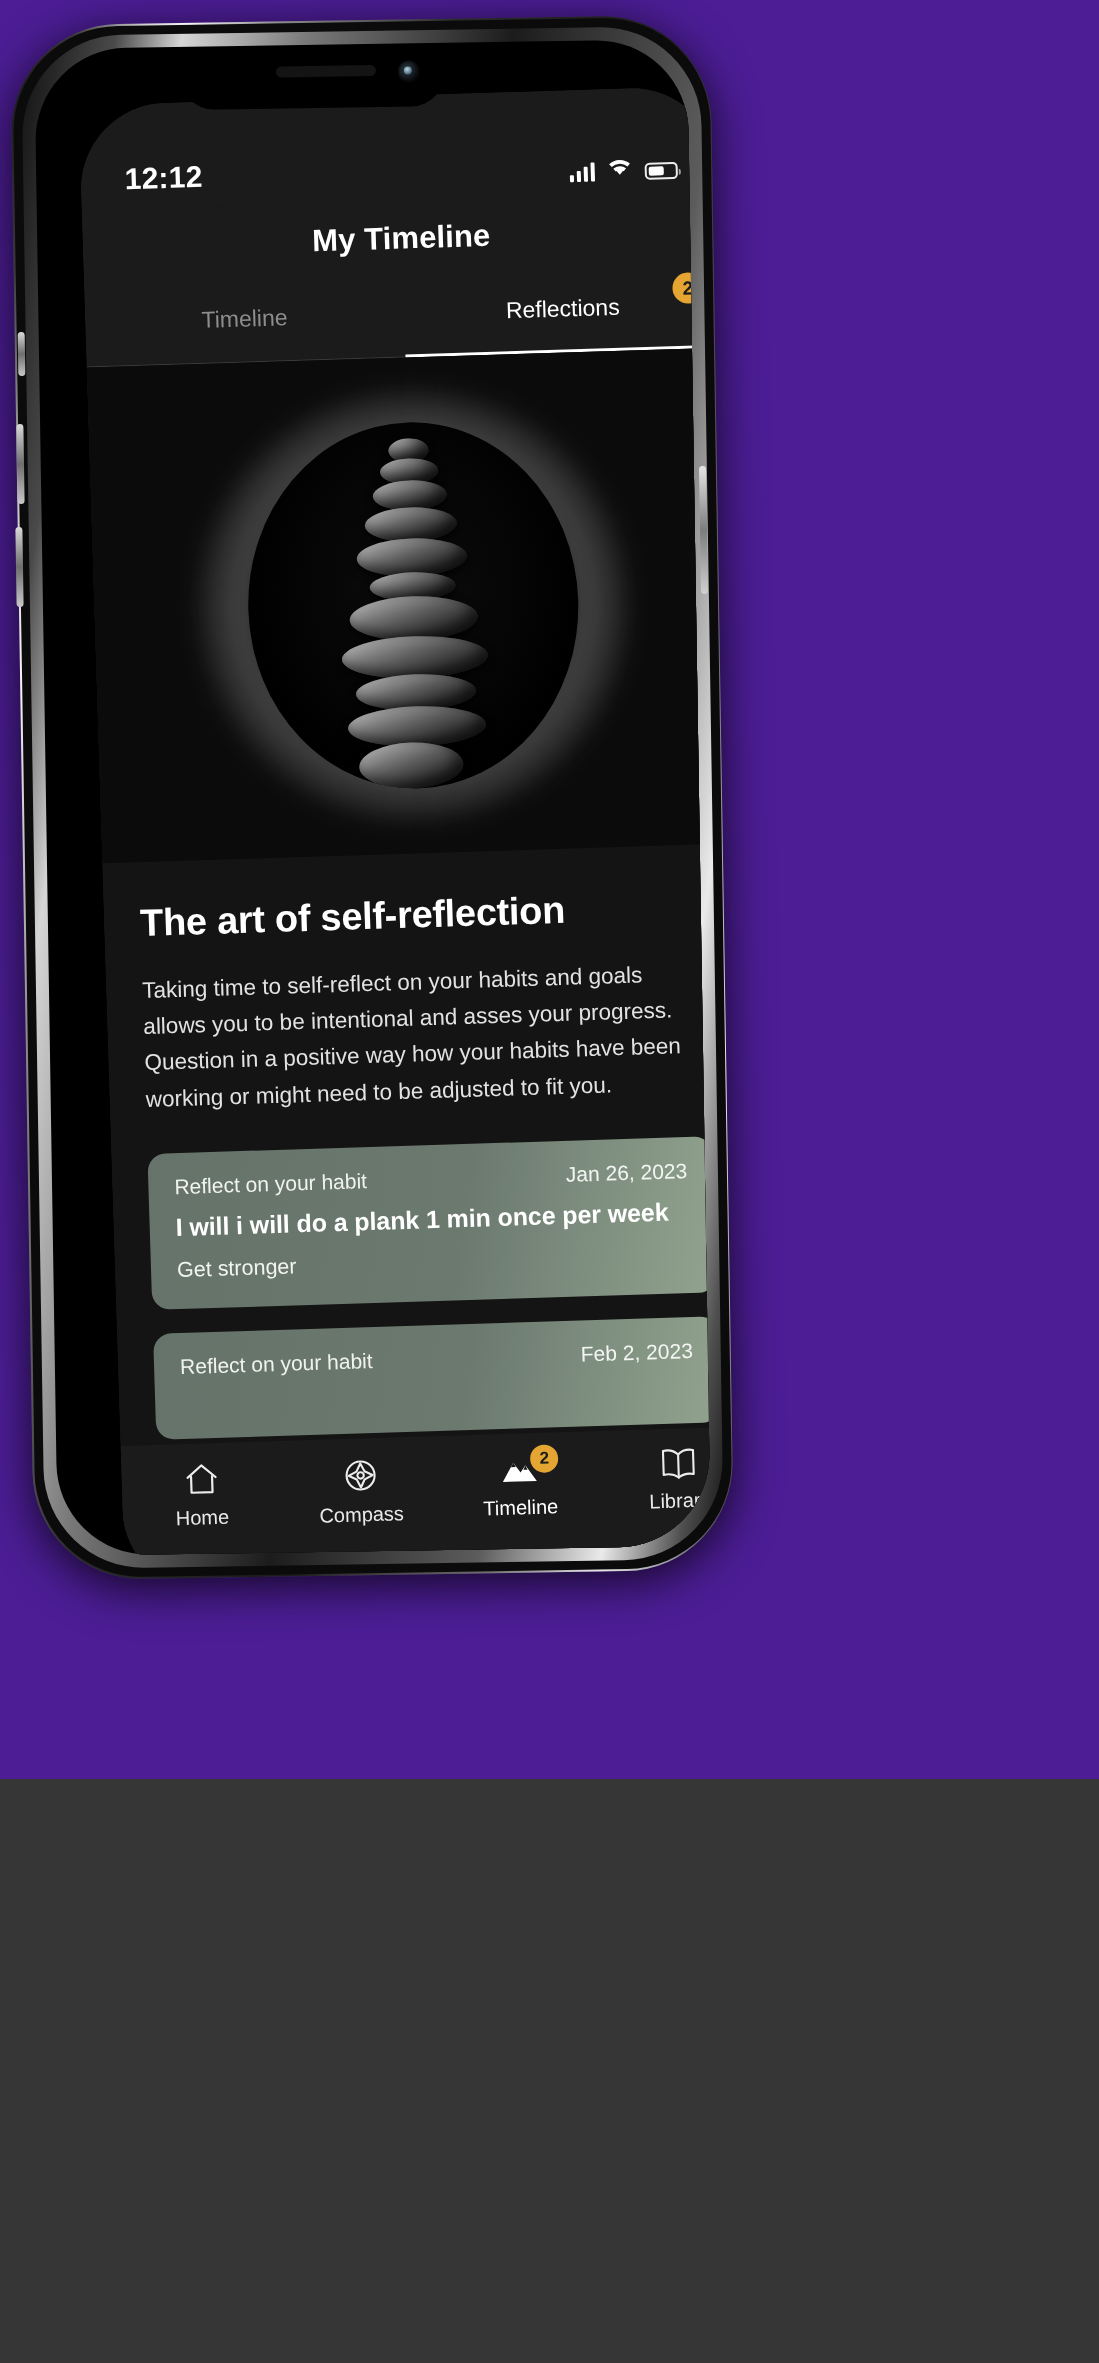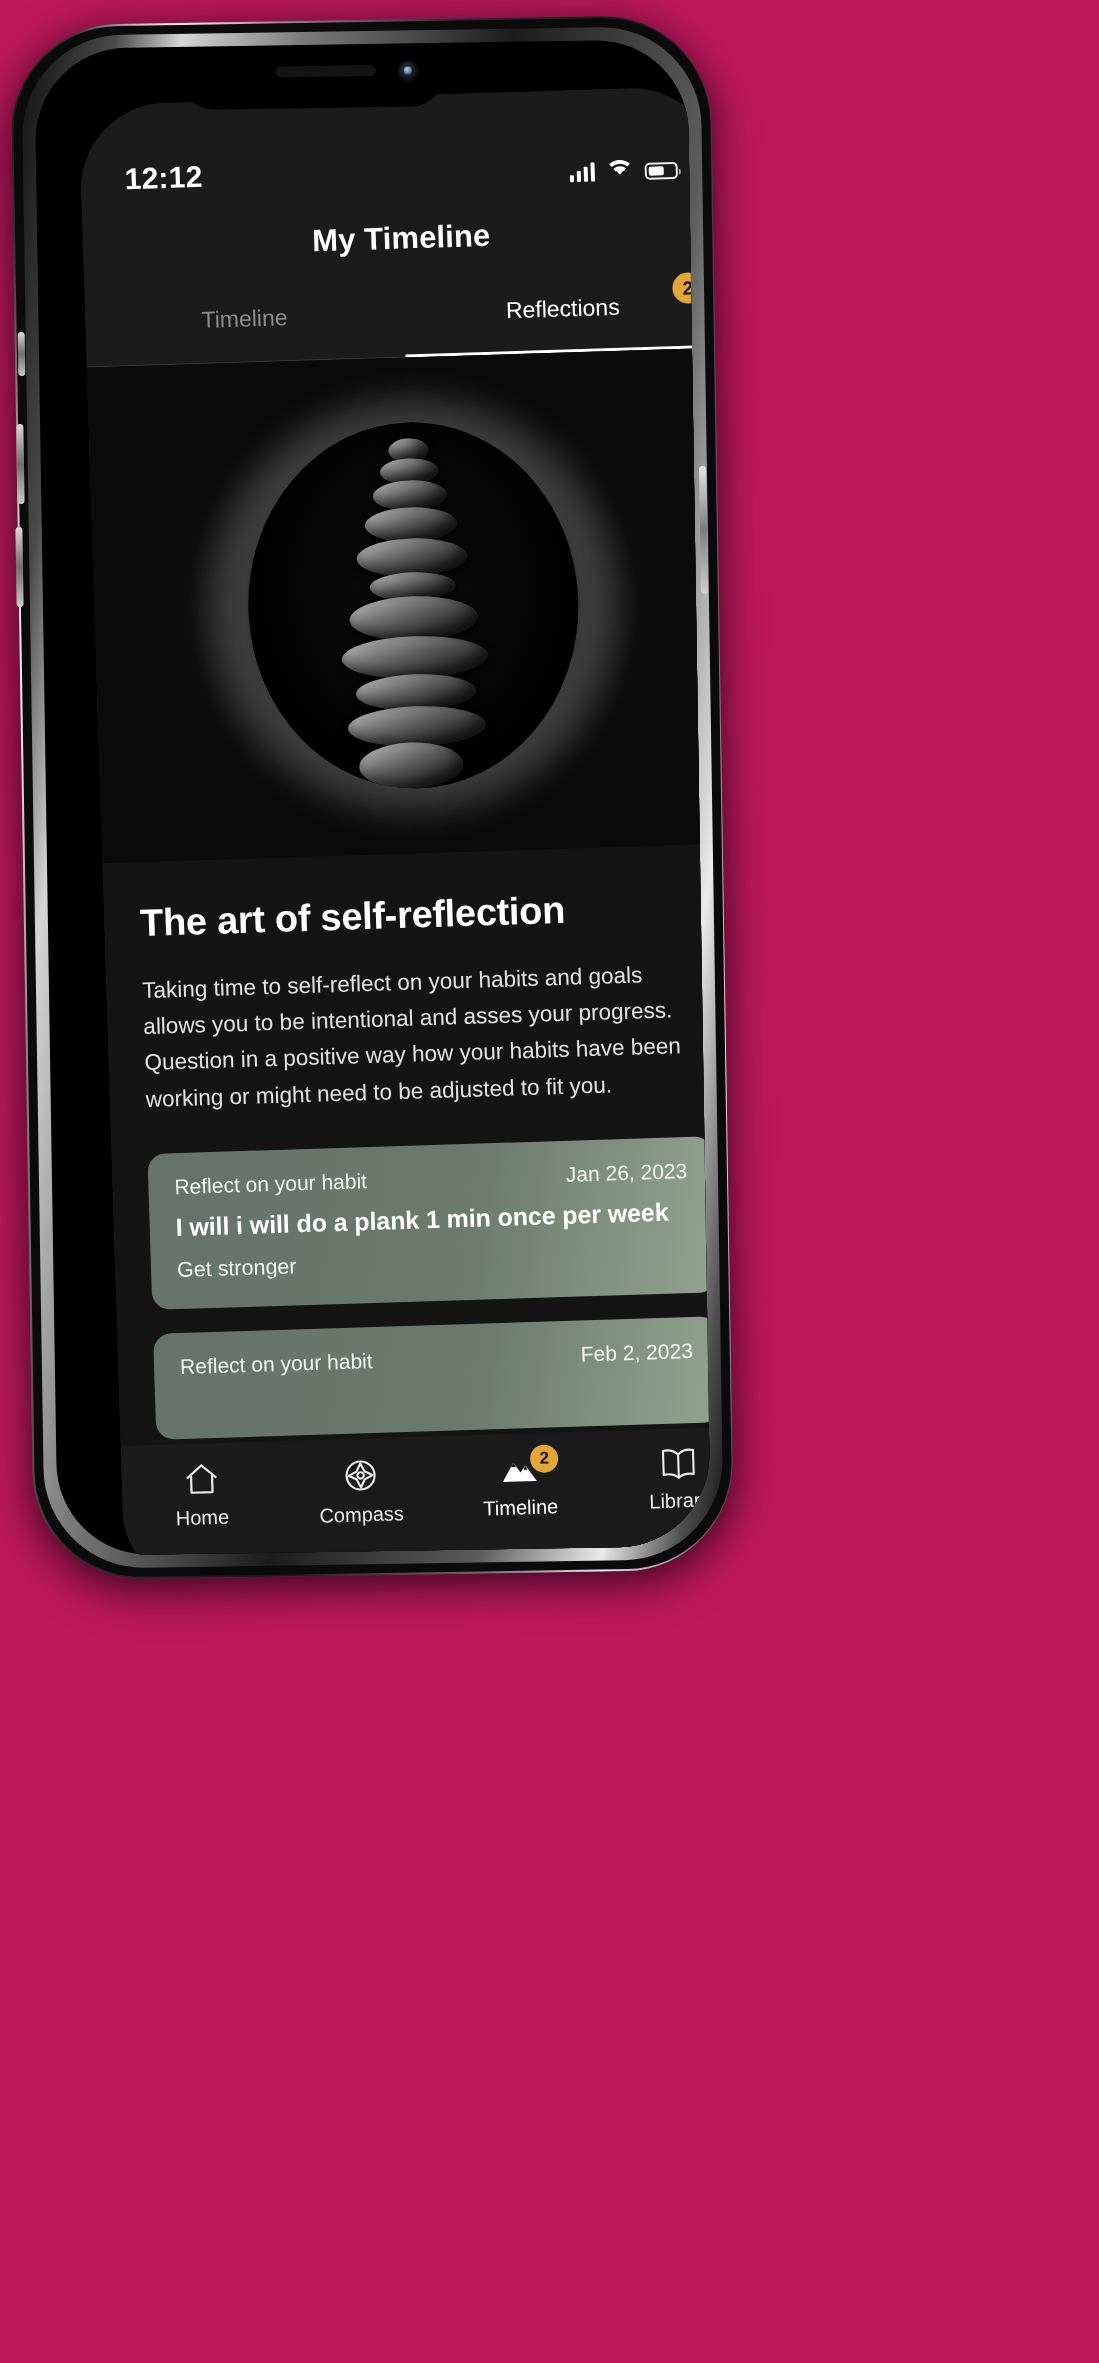--- a/index.html
+++ b/index.html
@@ -2,21 +2,21 @@
 <html><head>
 <meta charset="utf-8">
 <style>
   * { box-sizing: border-box; margin:0; padding:0; }
   html,body{
     width:1099px; height:2363px;
     background:#363636;
     font-family:"Liberation Sans", sans-serif;
     overflow:hidden;
   }
-  .stage{ position:relative; width:1099px; height:2363px; background:#be185d; }
+  .stage{ position:relative; width:1099px; height:1779px; background:#4c1d95; }
 
   
   .phone-outer{
     position:absolute; left:22px; top:20px; width:700px; height:1555px;
     border-radius:108px;
     background:linear-gradient(105deg,#0d0d0d 0%,#3a3a3a 6%,#cfcfcf 12%,#f4f4f4 16%,
                #8d8d8d 24%,#2a2a2a 40%,#1b1b1b 60%,#6f6f6f 78%,#e8e8e8 88%,#9b9b9b 94%,#141414 100%);
     box-shadow:0 10px 46px rgba(0,0,0,.75);
     transform:rotate(-0.9deg);
   }

